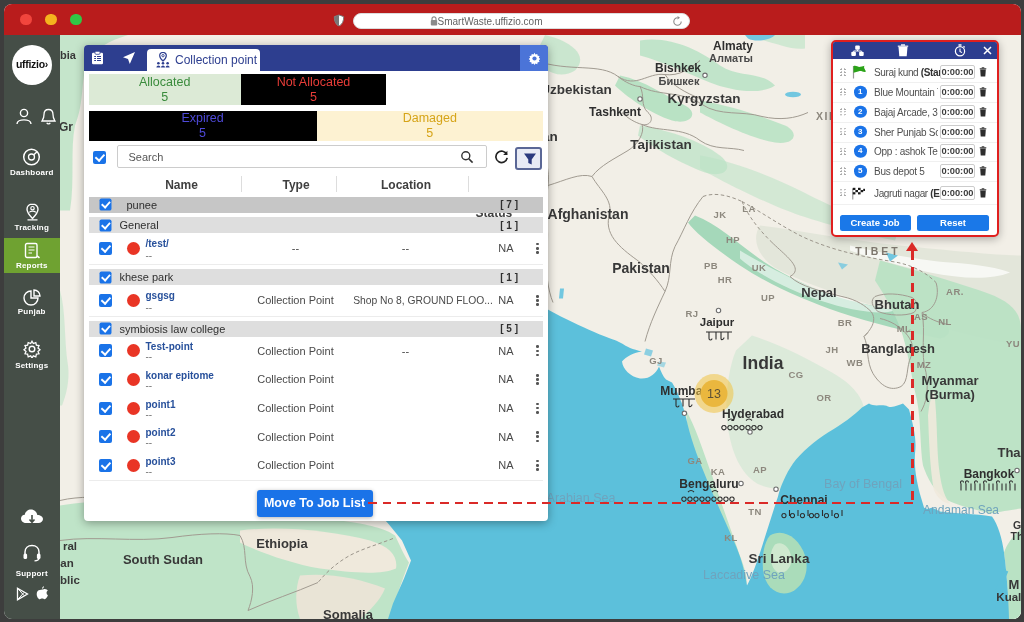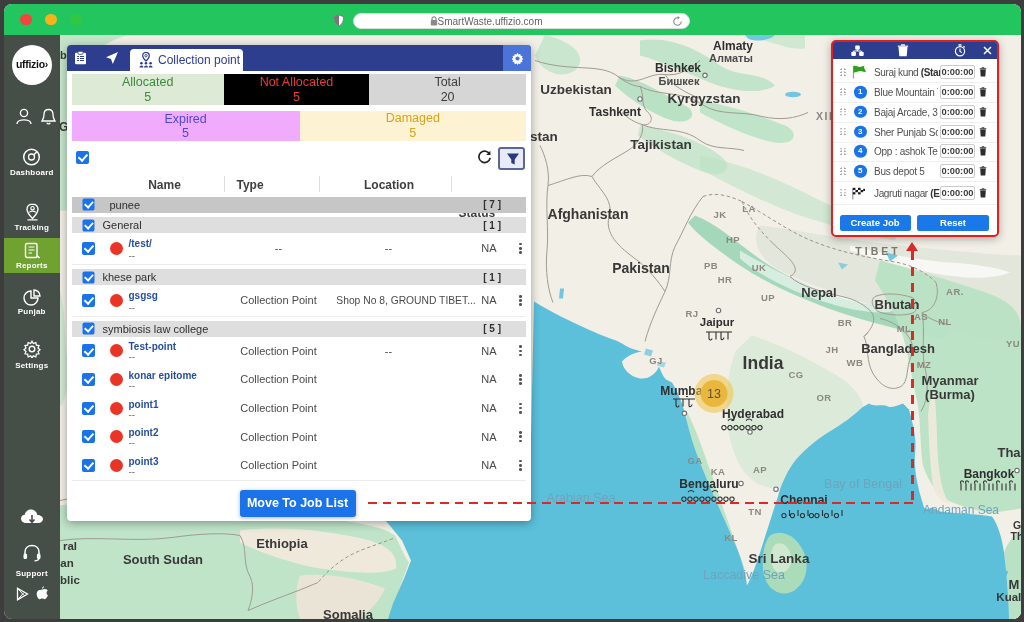--- a/index.html
+++ b/index.html
@@ -1,27 +1,27 @@
 <!DOCTYPE html>
 <html><head>
 <meta charset="utf-8">
 <style>
   html,body{margin:0;padding:0;width:1024px;height:622px;overflow:hidden;background:#3d3d3d;font-family:"Liberation Sans",sans-serif;}
   .abs{position:absolute;}
   #win{position:absolute;left:3.5px;top:3.5px;width:1017px;height:615px;border-radius:8px;background:#fff;overflow:hidden;}
   
-  #chrome{position:absolute;left:0;top:0;width:100%;height:46px;background:#22c55e;}
+  #chrome{position:absolute;left:0;top:0;width:100%;height:46px;background:#b91c1c;}
   .tl{position:absolute;top:10.2px;width:11.6px;height:11.6px;border-radius:50%;}
   #pill{position:absolute;left:349px;top:9px;width:337px;height:16px;border:1px solid #dcdcdc;border-radius:9px;background:#fff;color:#636363;font-size:10px;line-height:16px;text-align:center;padding-right:62px;box-sizing:border-box;}
   
   #sidebar{position:absolute;left:0;top:31px;width:56.5px;bottom:0;background:#454e47;z-index:30;}
   #maparea{position:absolute;left:56.5px;top:31px;right:0;bottom:0;overflow:hidden;background:#f2efe7;}
   .sbl{position:absolute;width:100%;text-align:center;color:#fff;font-size:8px;font-weight:bold;letter-spacing:.2px;}
   
-  #panel{position:absolute;left:63px;top:41px;width:464px;height:476.5px;background:#fff;border-radius:4px;box-shadow:0 2px 10px rgba(0,0,0,.35);z-index:40;}
+  #panel{position:absolute;left:80px;top:41px;width:464px;height:476.5px;background:#fff;border-radius:4px;box-shadow:0 2px 10px rgba(0,0,0,.35);z-index:40;}
   #phead{position:absolute;left:0;top:0;width:100%;height:26px;background:#2d3e8f;border-radius:4px 4px 0 0;}
   #ptab{position:absolute;left:63.5px;top:4.5px;width:113px;height:21.5px;background:#fff;border-radius:4px 4px 0 0;}
   #pgear{position:absolute;right:0;top:0;width:28px;height:26px;background:#4b74d8;border-radius:0 4px 0 0;}
   .srow{position:absolute;left:5px;right:4.5px;height:31px;display:flex;}
   .scell{height:100%;display:flex;flex-direction:column;align-items:center;justify-content:center;font-size:12.5px;line-height:14.5px;}
   .chk{position:absolute;width:13px;height:13px;background:#1a73e8;border-radius:2px;}
   .chk:after{content:"";position:absolute;left:4.2px;top:1.4px;width:3.5px;height:7px;border:solid #fff;border-width:0 2px 2px 0;transform:rotate(42deg);}
   .gbar{position:absolute;left:5px;right:4.5px;height:16.3px;font-size:11px;color:#2f2f2f;}
   .gbar .cnt{position:absolute;right:25px;top:2.5px;font-size:10px;font-weight:bold;}
   .drow{position:absolute;left:5px;right:4.5px;border-bottom:1px solid #ececec;background:#fff;}
@@ -352,48 +352,51 @@
     </div>
     <div class="srow" style="top:29.7px;">
       <div class="scell" style="width:33.5%;background:#dcead6;color:#398b3c;">
           <span>Allocated</span>
           <span>5</span>
         </div>
       <div class="scell" style="width:32%;background:#000000;color:#e83d38;">
           <span>Not Allocated</span>
           <span>5</span>
         </div>
-      <div class="scell" style="width:34.5%;background:#d6d6d6;color:#3c3c3c;">
-          <span>Total</span>
-          <span>20</span>
-        </div>
     </div>
     <div class="srow" style="top:66px;height:30px;">
-      <div class="scell" style="width:50.2%;background:#f0abfc;color:#4e49d8;justify-content:flex-end;">
+      <div class="scell" style="width:50.2%;background:#000000;color:#4e49d8;">
           <span>Expired</span>
           <span>5</span>
         </div>
       <div class="scell" style="width:49.8%;background:#fdf2d2;color:#d6a418;">
           <span>Damaged</span>
           <span>5</span>
         </div>
     </div>
     <div class="chk" style="left:9px;top:106.5px;"></div>
+    <div class="abs" style="left:33px;top:100.5px;width:370px;height:23px;border:1px solid #ccc;border-radius:2px;box-sizing:border-box;background:#fff;">
+      <span style="position:absolute;left:11px;top:4.5px;font-size:11px;color:#555;">Search</span>
+      <svg class="abs" style="right:12px;top:4px" width="14" height="14" viewBox="0 0 14 14">
+          <circle cx="5.8" cy="5.8" r="4" fill="none" stroke="#333" stroke-width="1.4"></circle>
+          <path d="M8.8 8.8 L12.6 12.6" stroke="#333" stroke-width="1.6"></path>
+        </svg>
+    </div>
     <svg class="abs" style="left:410px;top:104.5px" width="15" height="15" viewBox="0 0 15 15">
         <path d="M12.8 5.5 A5.7 5.7 0 1 0 13.2 8.9" fill="none" stroke="#222" stroke-width="1.7"></path>
         <path d="M13.4 1.8 L13.4 6 L9.2 6 Z" fill="#222"></path>
       </svg>
     <div class="abs" style="left:431.5px;top:102.4px;width:23px;height:19.5px;border:2px solid #5a6796;border-radius:3px;background:#e8ebf5;">
       <svg class="abs" style="left:5.5px;top:3px" width="14" height="14" viewBox="0 0 14 14">
           <path d="M1 1.5 L13 1.5 L8.7 7.5 L8.7 12.5 L5.3 11 L5.3 7.5 Z" fill="#2b3a7e"></path>
         </svg>
     </div>
     <div class="abs" style="left:5px;top:127.5px;width:454.5px;height:24.5px;border-bottom:1px solid #e0e0e0;font-size:12px;font-weight:bold;color:#3f3f3f;">
       <span class="abs" style="left:48px;top:5.5px;width:90px;text-align:center;">Name</span>
-      <span class="abs" style="left:165px;top:5.5px;width:85px;text-align:left;">Type</span>
+      <span class="abs" style="left:165px;top:5.5px;width:85px;text-align:center;">Type</span>
       <span class="abs" style="left:270px;top:5.5px;width:95px;text-align:center;">Location</span>
       <span class="abs" style="left:387px;top:5.5px;width:60px;text-align:left;margin-top:28px;">Status</span>
       <i class="abs" style="left:152.3px;top:4px;height:16px;border-left:1px solid #ddd;"></i>
       <i class="abs" style="left:247.7px;top:4px;height:16px;border-left:1px solid #ddd;"></i>
       <i class="abs" style="left:379.3px;top:4px;height:16px;border-left:1px solid #ddd;"></i>
     </div>
     <div class="gbar" style="top:152.2px;background:#c6c6c6;">
         <div class="chk" style="left:10px;top:1.5px;transform:scale(.92);"></div>
         <span class="abs" style="left:31px;top:2px;padding-left:7px;">punee</span>
         <span class="cnt">[ 7 ]</span>
@@ -421,21 +424,21 @@
         <div class="chk" style="left:10px;top:1.5px;transform:scale(.92);"></div>
         <span class="abs" style="left:31px;top:2px;">khese park</span>
         <span class="cnt">[ 1 ]</span>
       </div>
     <div class="drow" style="top:240.9px;height:30.5px;">
       <div class="chk" style="left:10px;top:8.5px;"></div>
         <div class="dot" style="top:8.5px;"></div>
       <span class="nm">gsgsg</span>
         <span class="nd">--</span>
       <span class="ty" style="top:9px;">Collection Point</span>
-        <span class="lo" style="top:9.5px;left:262px;width:145px;font-size:10.3px;white-space:nowrap;">Shop No 8, GROUND TIBET...</span>
+        <span class="lo" style="top:9.5px;left:262px;width:145px;font-size:10.3px;white-space:nowrap;">Shop No 8, GROUND FLOO...</span>
         <span class="st" style="top:9px;">NA</span>
       <div class="mn" style="top:8px;">
           <b></b>
           <b></b>
           <b></b>
         </div>
     </div>
     <div class="gbar" style="top:276px;background:#dedede;">
         <div class="chk" style="left:10px;top:1.5px;transform:scale(.92);"></div>
         <span class="abs" style="left:31px;top:2px;">symbiosis law college</span>

